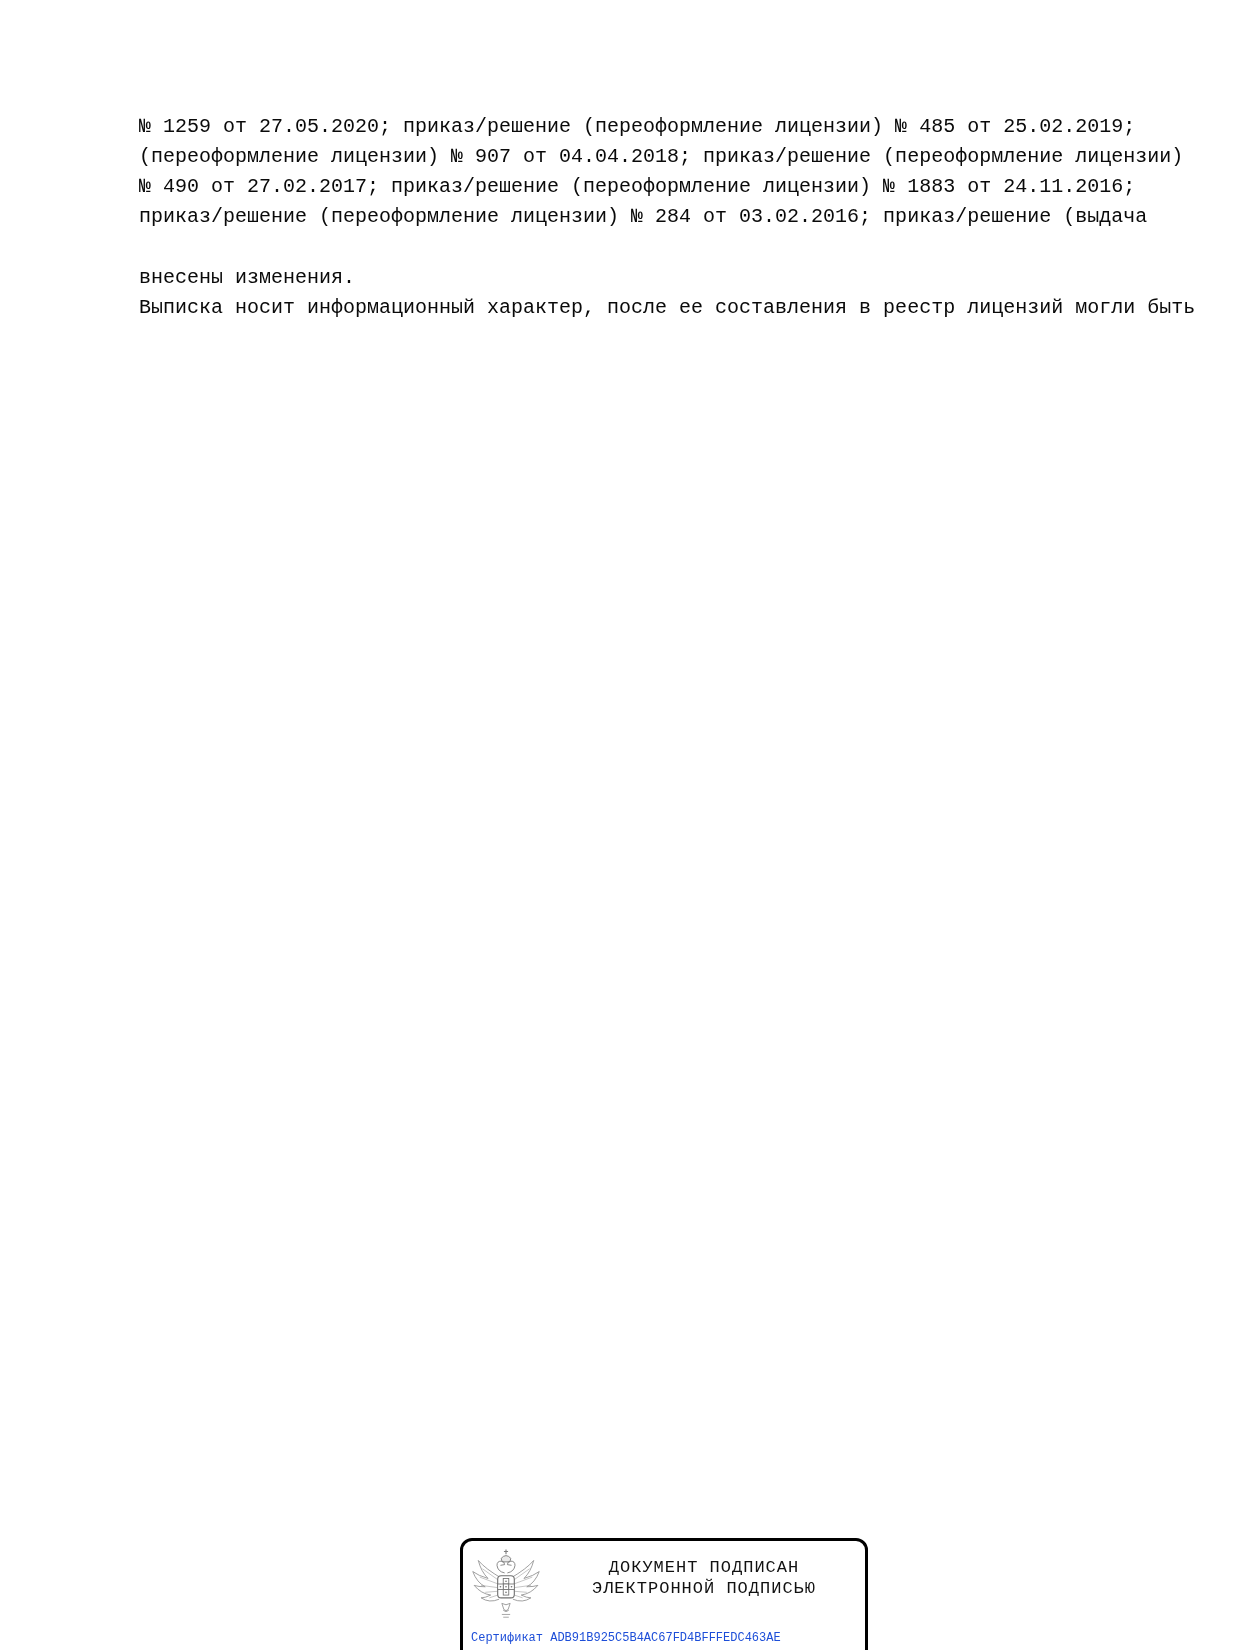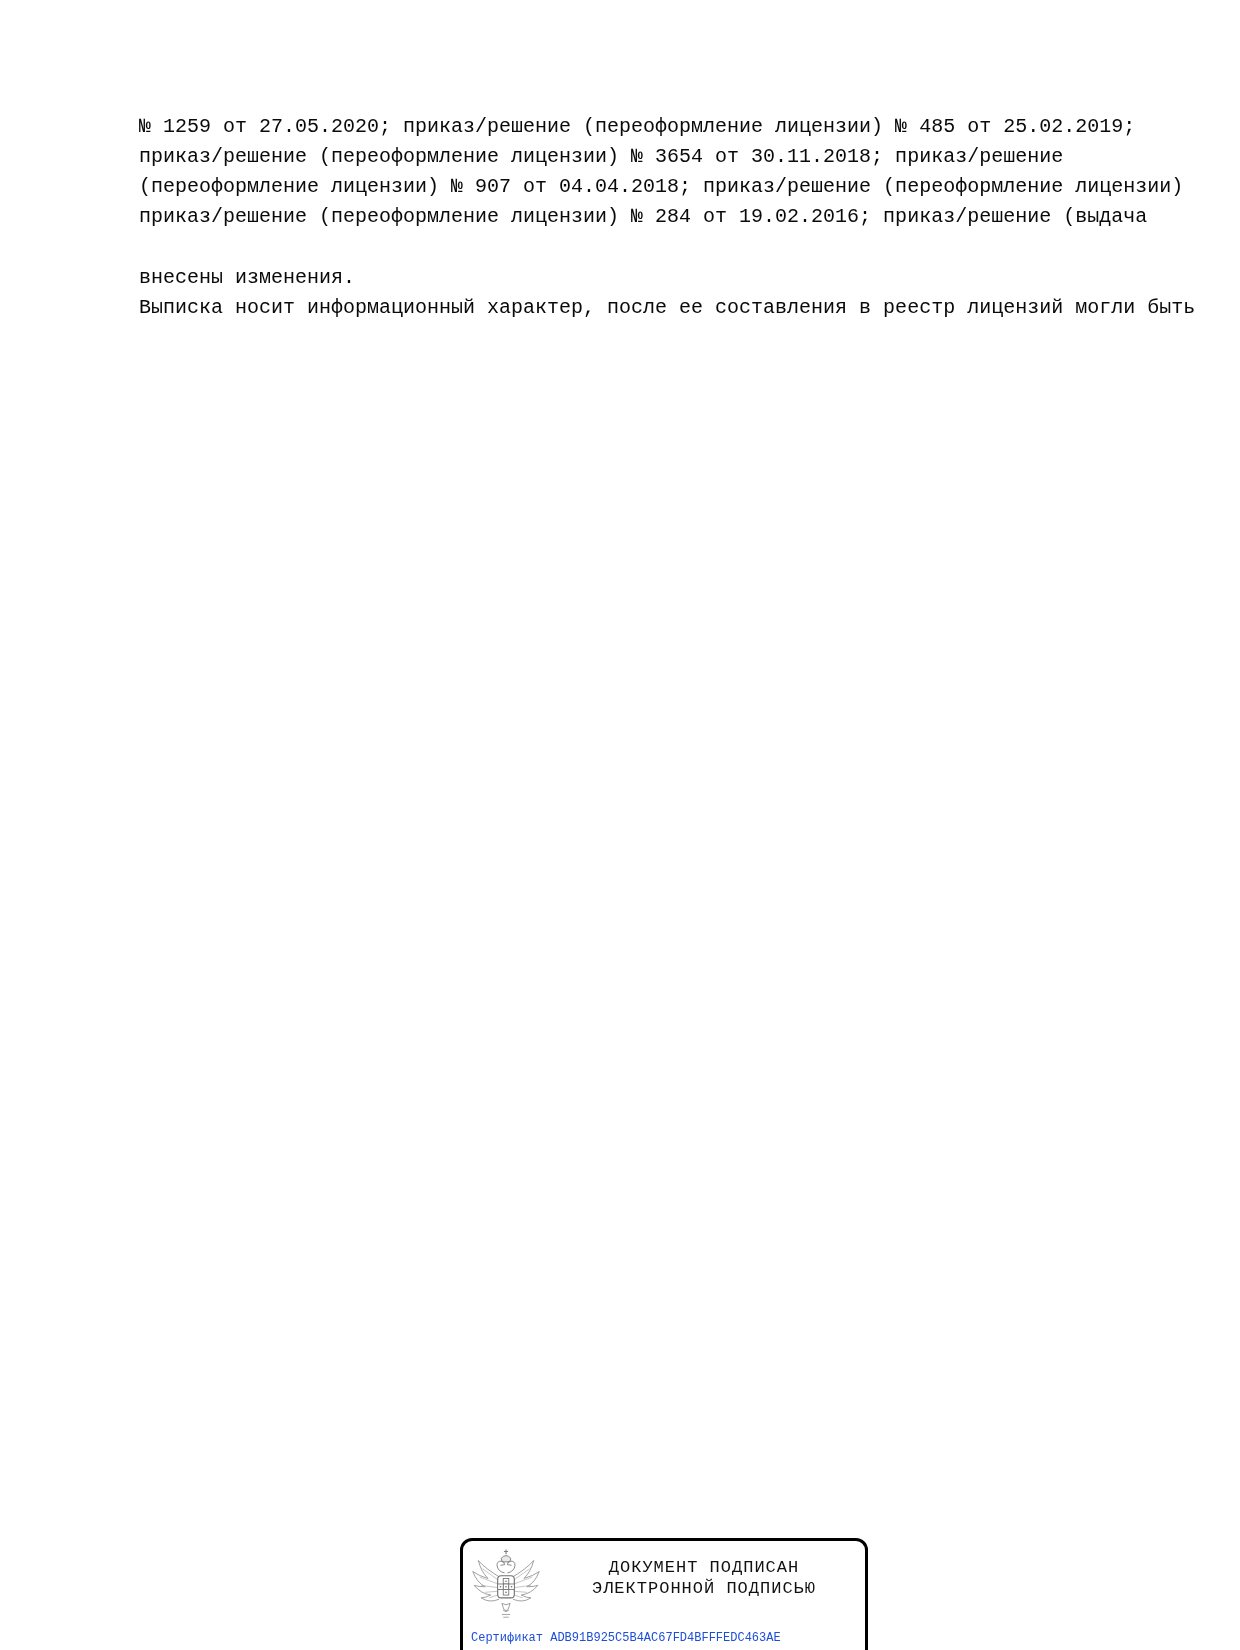--- a/index.html
+++ b/index.html
@@ -74,23 +74,23 @@
   .stamp-info .owner-name { font-weight: bold; letter-spacing: 0.2px; }
 </style>
 </head>
 <body>
 
 <div class="page">
 
   <div class="doc-text">
     <div class="para">
       <div class="line">№ 1259 от 27.05.2020; приказ/решение (переоформление лицензии) № 485 от 25.02.2019;</div>
-      <div class="line">приказ/решение (переоформление лицензии) № 3654 от 30.11.2018; приказ/решение</div>
       <div class="line">(переоформление лицензии) № 907 от 04.04.2018; приказ/решение (переоформление лицензии)</div>
-      <div class="line">приказ/решение (переоформление лицензии) № 284 от 19.02.2016; приказ/решение (выдача</div>
+      <div class="line">№ 490 от 27.02.2017; приказ/решение (переоформление лицензии) № 1883 от 24.11.2016;</div>
+      <div class="line">приказ/решение (переоформление лицензии) № 284 от 03.02.2016; приказ/решение (выдача</div>
     </div>
     <div class="para">
       <div class="line">внесены изменения.</div>
       <div class="line">Выписка носит информационный характер, после ее составления в реестр лицензий могли быть</div>
     </div>
   </div>
 
   <div class="stamp">
 
     <svg class="stamp-emblem" viewBox="0 0 100 104" fill="none" xmlns="http://www.w3.org/2000/svg">

